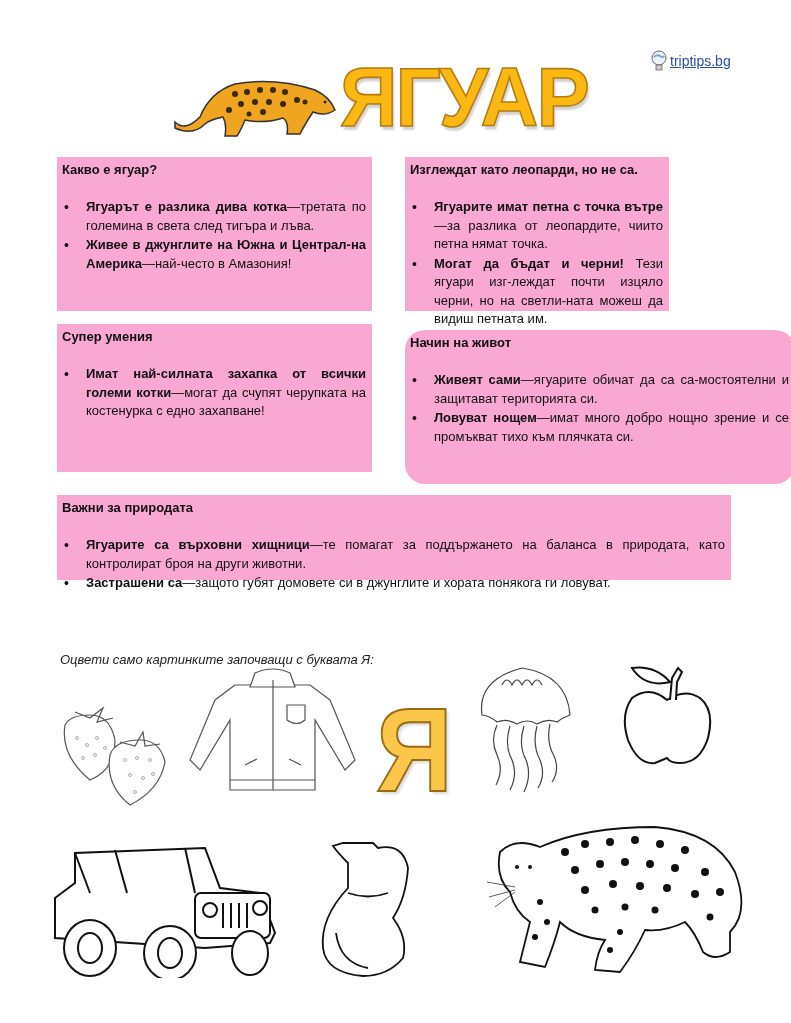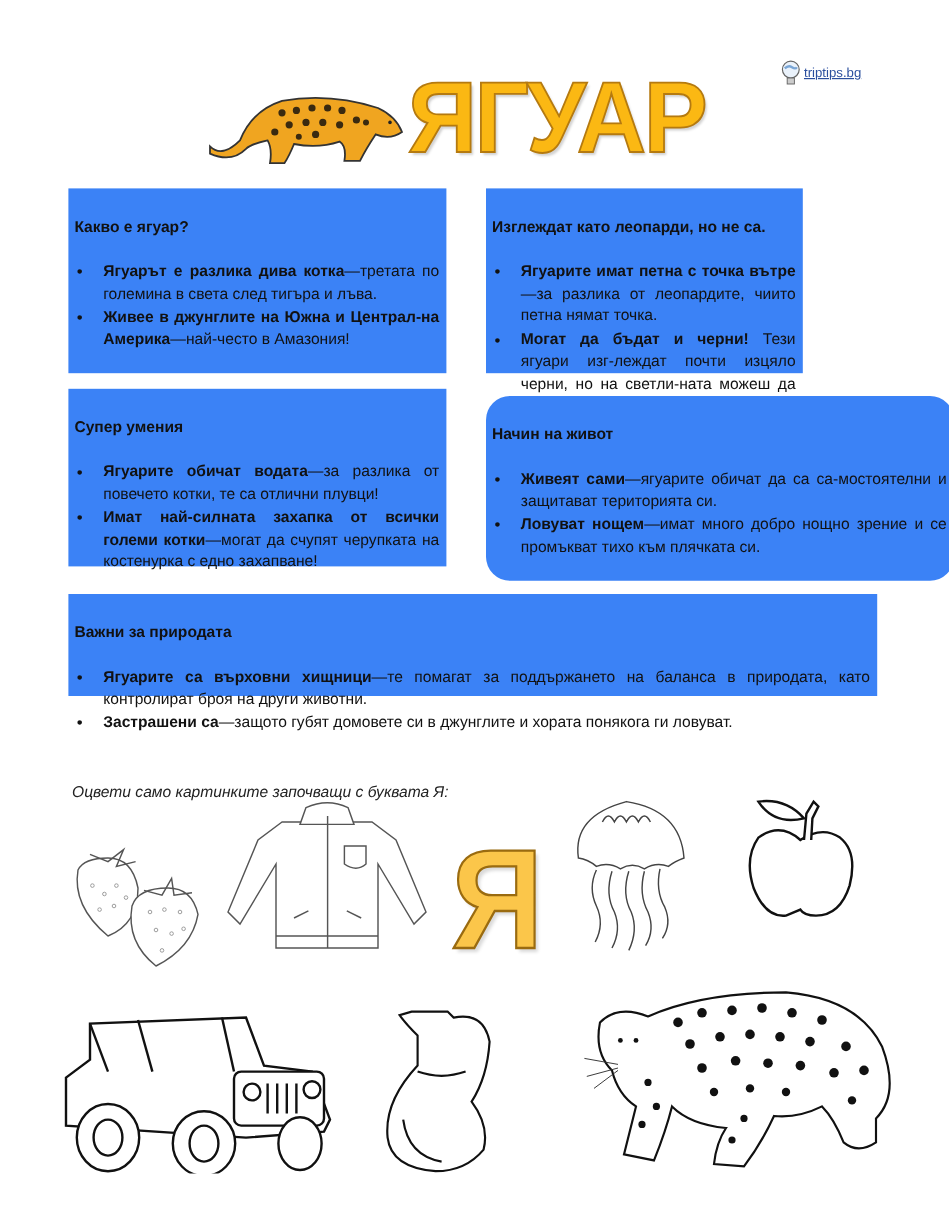--- a/index.html
+++ b/index.html
@@ -1,25 +1,25 @@
 <!DOCTYPE html>
 <html><head>
 <meta charset="utf-8">
 <style>
   html, body { margin: 0; padding: 0; background: #ffffff; }
   body { width: 791px; height: 1023px; position: relative; overflow: hidden;
          font-family: "Liberation Sans", sans-serif; color: #111; }
   .abs { position: absolute; }
   .logo { left: 651px; top: 50px; display: flex; align-items: center; gap: 3px; }
-  .logo a { color: #2b4f9e; font-size: 11px; text-decoration: underline; text-align: center; }
+  .logo a { color: #2b4f9e; font-size: 14px; text-decoration: underline; text-align: center; }
   .title-word { left: 340px; top: 58px; font-family: "Liberation Sans", sans-serif; font-weight: bold;
                 font-size: 80px; letter-spacing: -2px; color: #fbb813;
                 -webkit-text-stroke: 1.5px #b57a10; line-height: 80px; transform: scaleY(1.05);
                 text-shadow: 2px 3px 2px rgba(0,0,0,0.18); }
-  .box { position: absolute; background: #3b82f6; box-sizing: border-box; padding: 24px 6px 6px 5px; }
+  .box { position: absolute; background: #f9a8d4; box-sizing: border-box; padding: 5px 6px 6px 5px; }
   .box h3 { margin: 0 0 20px 0; font-size: 13px; font-weight: bold; line-height: 16px; }
   .box ul { margin: 0; padding: 0 0 0 24px; list-style: none; }
   .box li { position: relative; font-size: 13px; line-height: 18.5px; text-align: justify; margin-bottom: 1px; }
   .box li::before { content: "•"; position: absolute; left: -22px; top: 0; font-size: 14px; }
   .box li b { font-weight: bold; }
   .instr { left: 60px; top: 615px; font-size: 13px; font-style: italic; color: #222; margin-top: 37px; }
   .pic { position: absolute; }
   .ya-letter { left: 372px; top: 695px; font-size: 118px; font-weight: bold; color: #fbc64a;
                -webkit-text-stroke: 2px #9a6b10; line-height: 110px; transform: scaleX(0.9);
                text-shadow: 3px 3px 3px rgba(0,0,0,0.15); }
@@ -71,21 +71,20 @@
   <h3>Изглеждат като леопарди, но не са.</h3>
   <ul>
     <li><b>Ягуарите имат петна с точка вътре</b><span>—за разлика от леопардите, чиито петна нямат точка.</span></li>
     <li><b>Могат да бъдат и черни!</b><span>  Тези ягуари изг-леждат почти изцяло черни, но на светли-ната можеш да видиш петната им.</span></li>
   </ul>
 </div>
 
 <div class="box" style="left:57px;top:324px;width:315px;height:148px;">
   <h3>Супер умения</h3>
   <ul>
-    <li><b>Ягуарите обичат водата</b><span>—за разлика от повечето котки, те са отлични плувци!</span></li>
     <li><b>Имат най-силната захапка от всички големи котки</b><span>—могат да счупят черупката на костенурка с едно захапване!</span></li>
   </ul>
 </div>
 
 <div class="box" style="left:405px;top:330px;width:390px;height:154px;border-radius:20px;">
   <h3>Начин на живот</h3>
   <ul>
     <li><b>Живеят сами</b><span>—ягуарите обичат да са са-мостоятелни и защитават територията си.</span></li>
     <li><b>Ловуват нощем</b><span>—имат много добро нощно зрение и се промъкват тихо към плячката си.</span></li>
   </ul>

